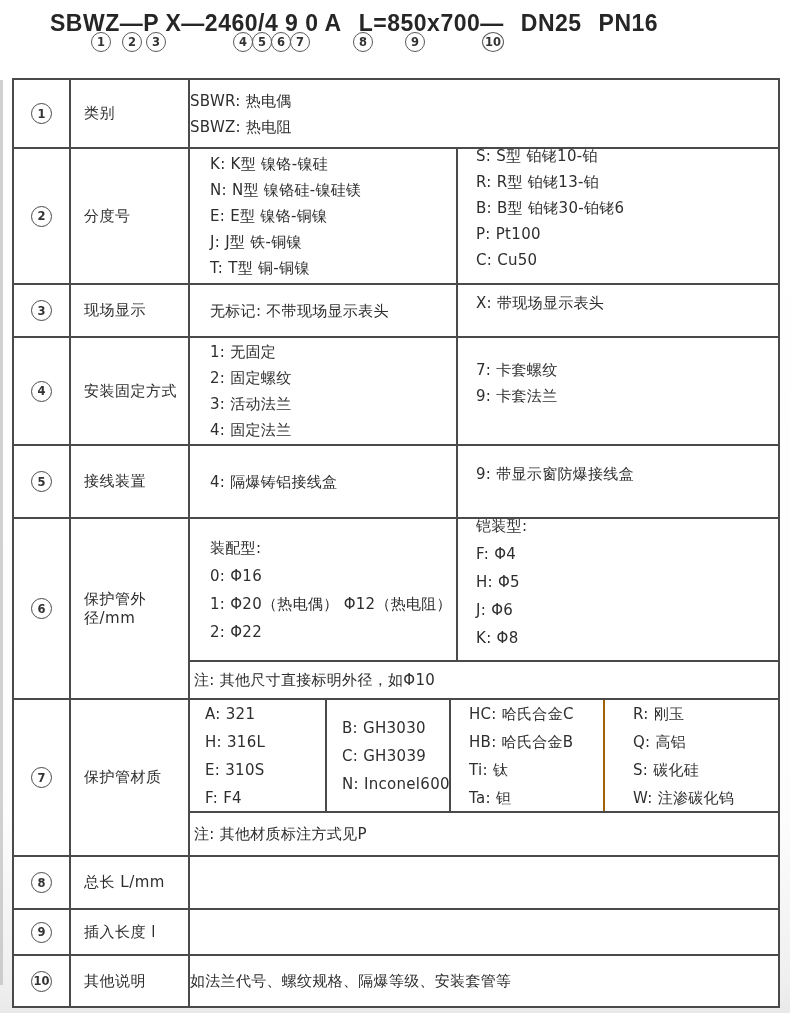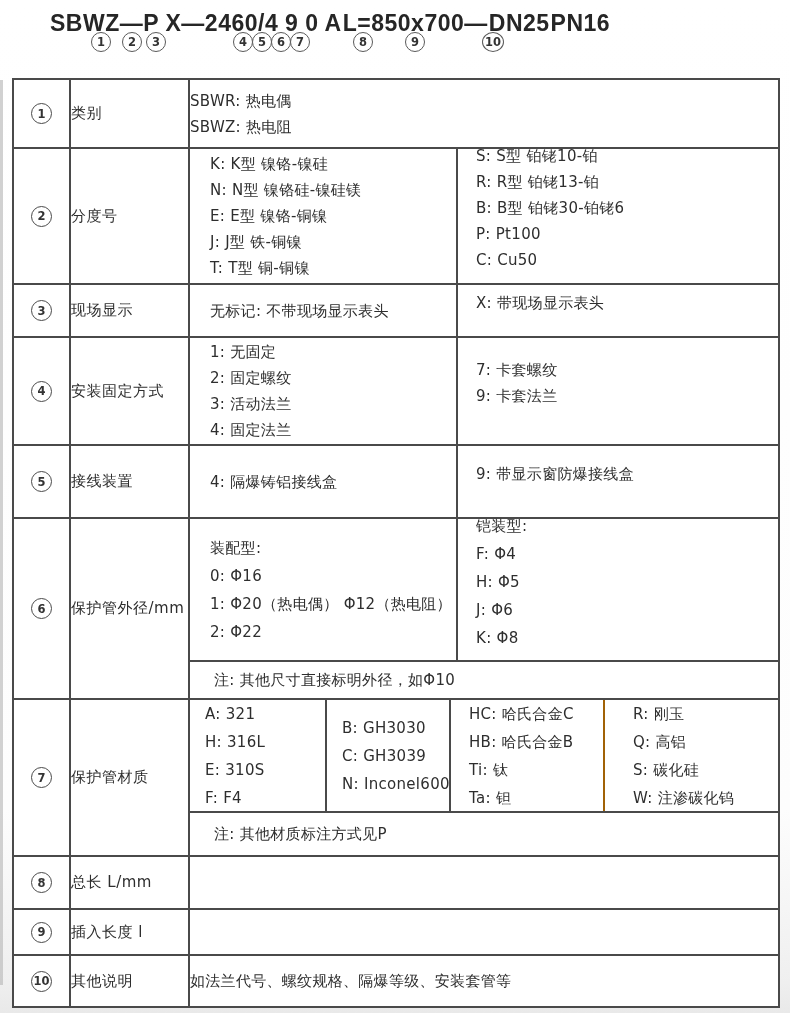--- a/index.html
+++ b/index.html
@@ -7,21 +7,21 @@
     width:790px;height:1013px;position:relative;overflow:hidden;
     font-family:"DejaVu Sans","Liberation Sans",sans-serif;
     color:#2e2e2e;
     background:linear-gradient(180deg,#ffffff 0%,#fdfdfd 80%,#efefef 97%,#e9e9e9 100%);
   }
   
   .scan-edge{position:absolute;left:0;top:80px;width:3px;height:905px;background:#bdbdbd;opacity:.7;}
 
   
   .title-row{
-    position:absolute;left:50px;top:10px;display:flex;gap:1px;
+    position:absolute;left:50px;top:10px;display:flex;gap:17px;
     font-family:"Liberation Sans","DejaVu Sans",sans-serif;
     font-size:23px;font-weight:700;color:#262626;letter-spacing:.5px;white-space:pre;
   }
   .markers{position:absolute;left:0;top:32px;width:790px;height:24px;}
   .mk{
     position:absolute;width:20px;height:20px;box-sizing:border-box;
     border:1.6px solid #5a5a5a;border-radius:50%;background:#fff;
     display:flex;align-items:center;justify-content:center;
     font-size:11.5px;font-weight:700;color:#333;
   }
@@ -38,35 +38,35 @@
   .r1{height:69px}.r2{height:136px}.r3{height:53px}.r4{height:108px}.r5{height:73px}
   .r6{height:181px}.r7{height:157px}.r8{height:53px}.r9{height:46px}.r10{height:50px}
 
   .c-num{width:55px;flex:none;border-right:2px solid #4a4a4a;display:flex;align-items:center;justify-content:center;}
   .numc{
     width:21px;height:21px;box-sizing:border-box;border:1.5px solid #4a4a4a;border-radius:50%;
     display:flex;align-items:center;justify-content:center;font-size:11.5px;font-weight:600;color:#333;
   }
   .c-label{
     width:119px;flex:none;border-right:2px solid #4a4a4a;box-sizing:border-box;
-    display:flex;align-items:center;font-size:15px;letter-spacing:.5px;
+    display:flex;align-items:center;padding-left:13px;font-size:15px;letter-spacing:.5px;
   }
   .c-content{flex:1;display:flex;flex-direction:column;min-width:0;}
   .single{justify-content:center;box-sizing:border-box;}
   .split{display:flex;flex:1;min-height:0;}
   .sub-left{
     width:268px;flex:none;border-right:2px solid #4a4a4a;box-sizing:border-box;
     display:flex;flex-direction:column;justify-content:center;padding:6px 4px 6px 20px;
   }
   .sub-right{flex:1;display:flex;flex-direction:column;justify-content:center;padding:6px 4px 22px 18px;box-sizing:border-box;}
   .line{font-size:15px;line-height:26px;letter-spacing:.3px;white-space:pre;}
   .r6 .line{line-height:28px;}
   .note{
     height:38px;flex:none;border-top:2px solid #4a4a4a;box-sizing:border-box;
-    display:flex;align-items:center;padding-left:24px;font-size:15px;letter-spacing:.3px;
+    display:flex;align-items:center;padding-left:4px;font-size:15px;letter-spacing:.3px;
   }
   .r7 .note{height:44px;}
   .mat-split{display:flex;flex:1;min-height:0;}
   .mat-col{box-sizing:border-box;display:flex;flex-direction:column;justify-content:center;padding-left:15px;}
   .mat-col .line{line-height:28px;}
   .mc1{width:137px;flex:none;border-right:2px solid #4a4a4a;}
   .mc2{width:124px;flex:none;border-right:2px solid #4a4a4a;}
   .mc3{width:154px;flex:none;border-right:2px solid #a16207;padding-left:18px;}
   .mc4{flex:1;padding-left:28px;}
 </style>

